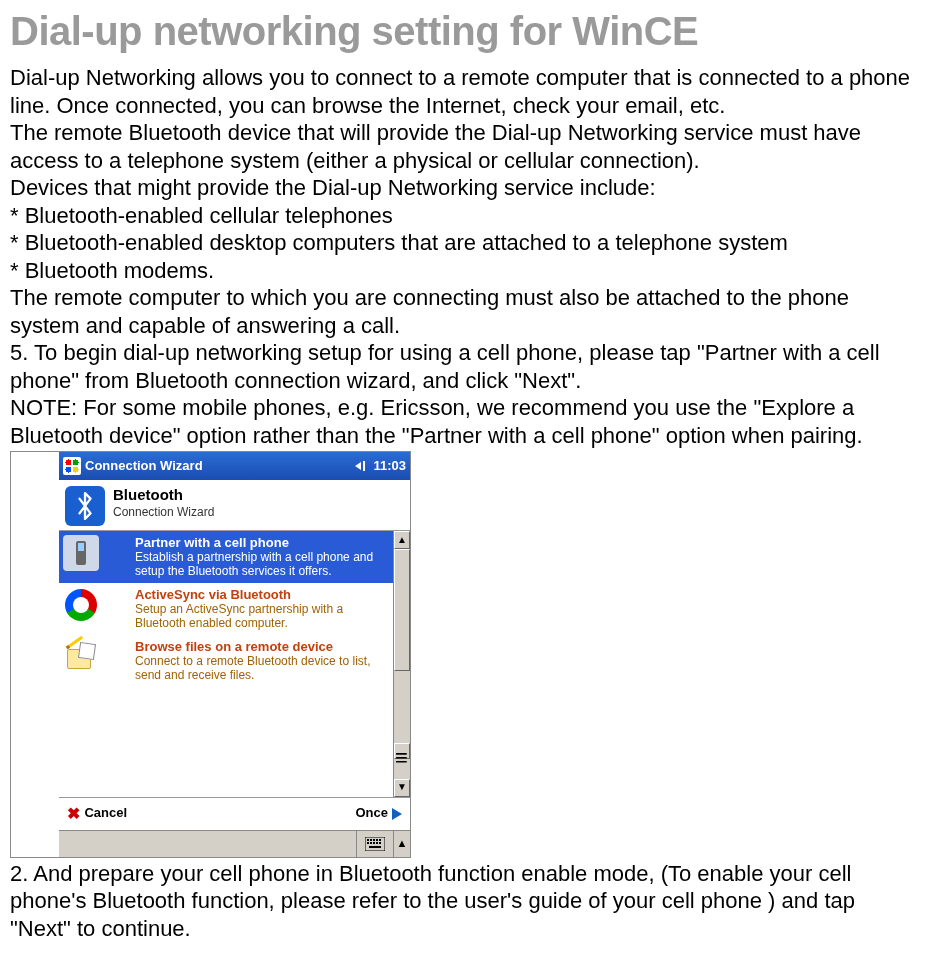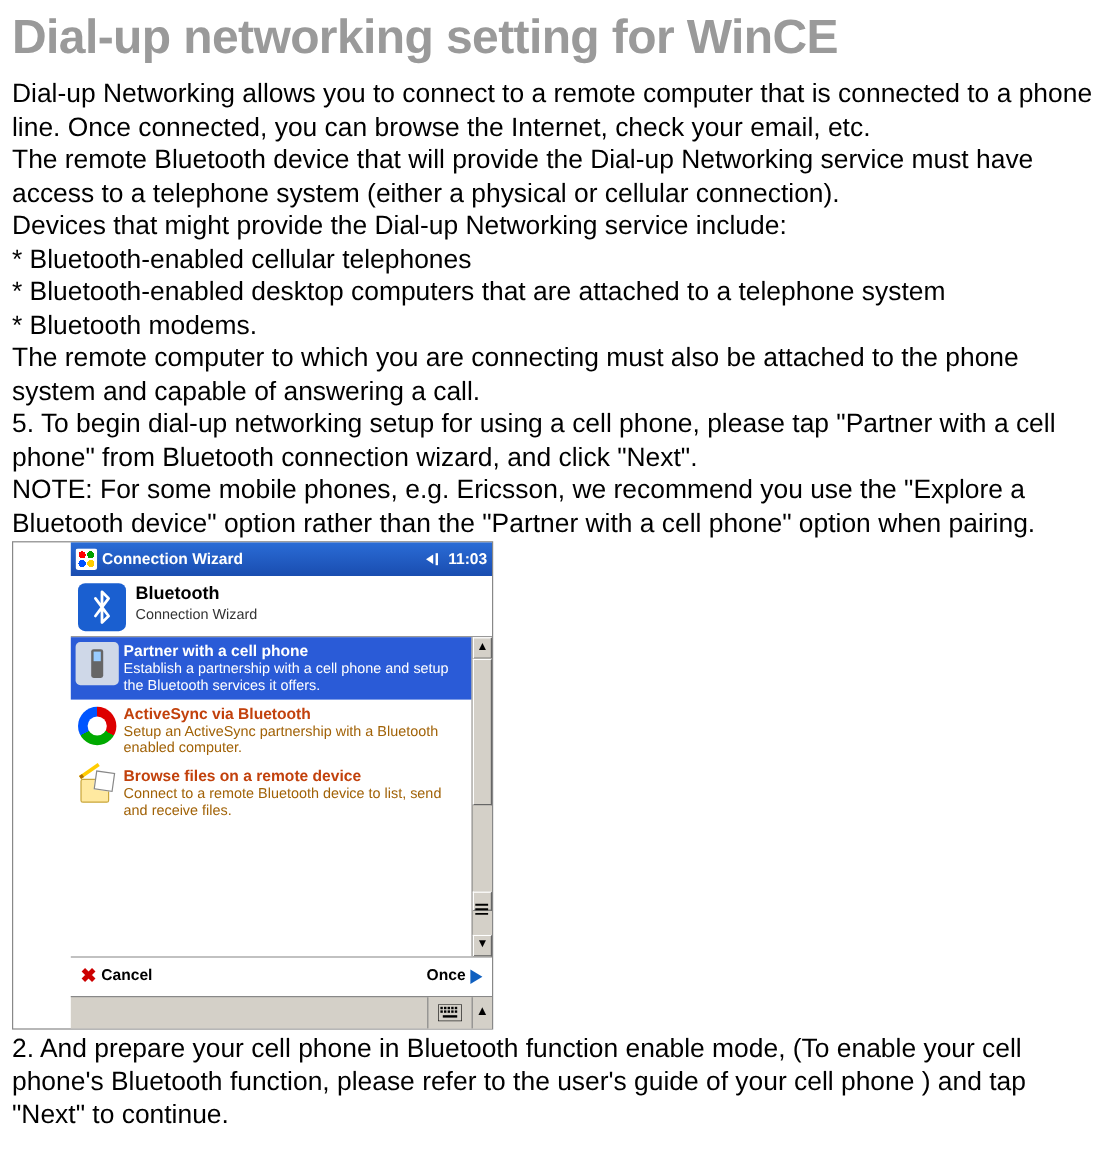--- a/index.html
+++ b/index.html
@@ -90,20 +90,21 @@
     display:flex;
   }
   .list {
     flex:1;
     padding: 0;
   }
   .item {
     display:flex;
     padding: 4px 4px;
     border-bottom: 0;
+    gap: 32px;
   }
   .item.selected {
     background: #2a5bd7;
     color: #fff;
   }
   .item .icon {
     width: 36px; height: 36px;
     flex: 0 0 36px;
     margin-right: 4px;
     display:flex; align-items:center; justify-content:center;

